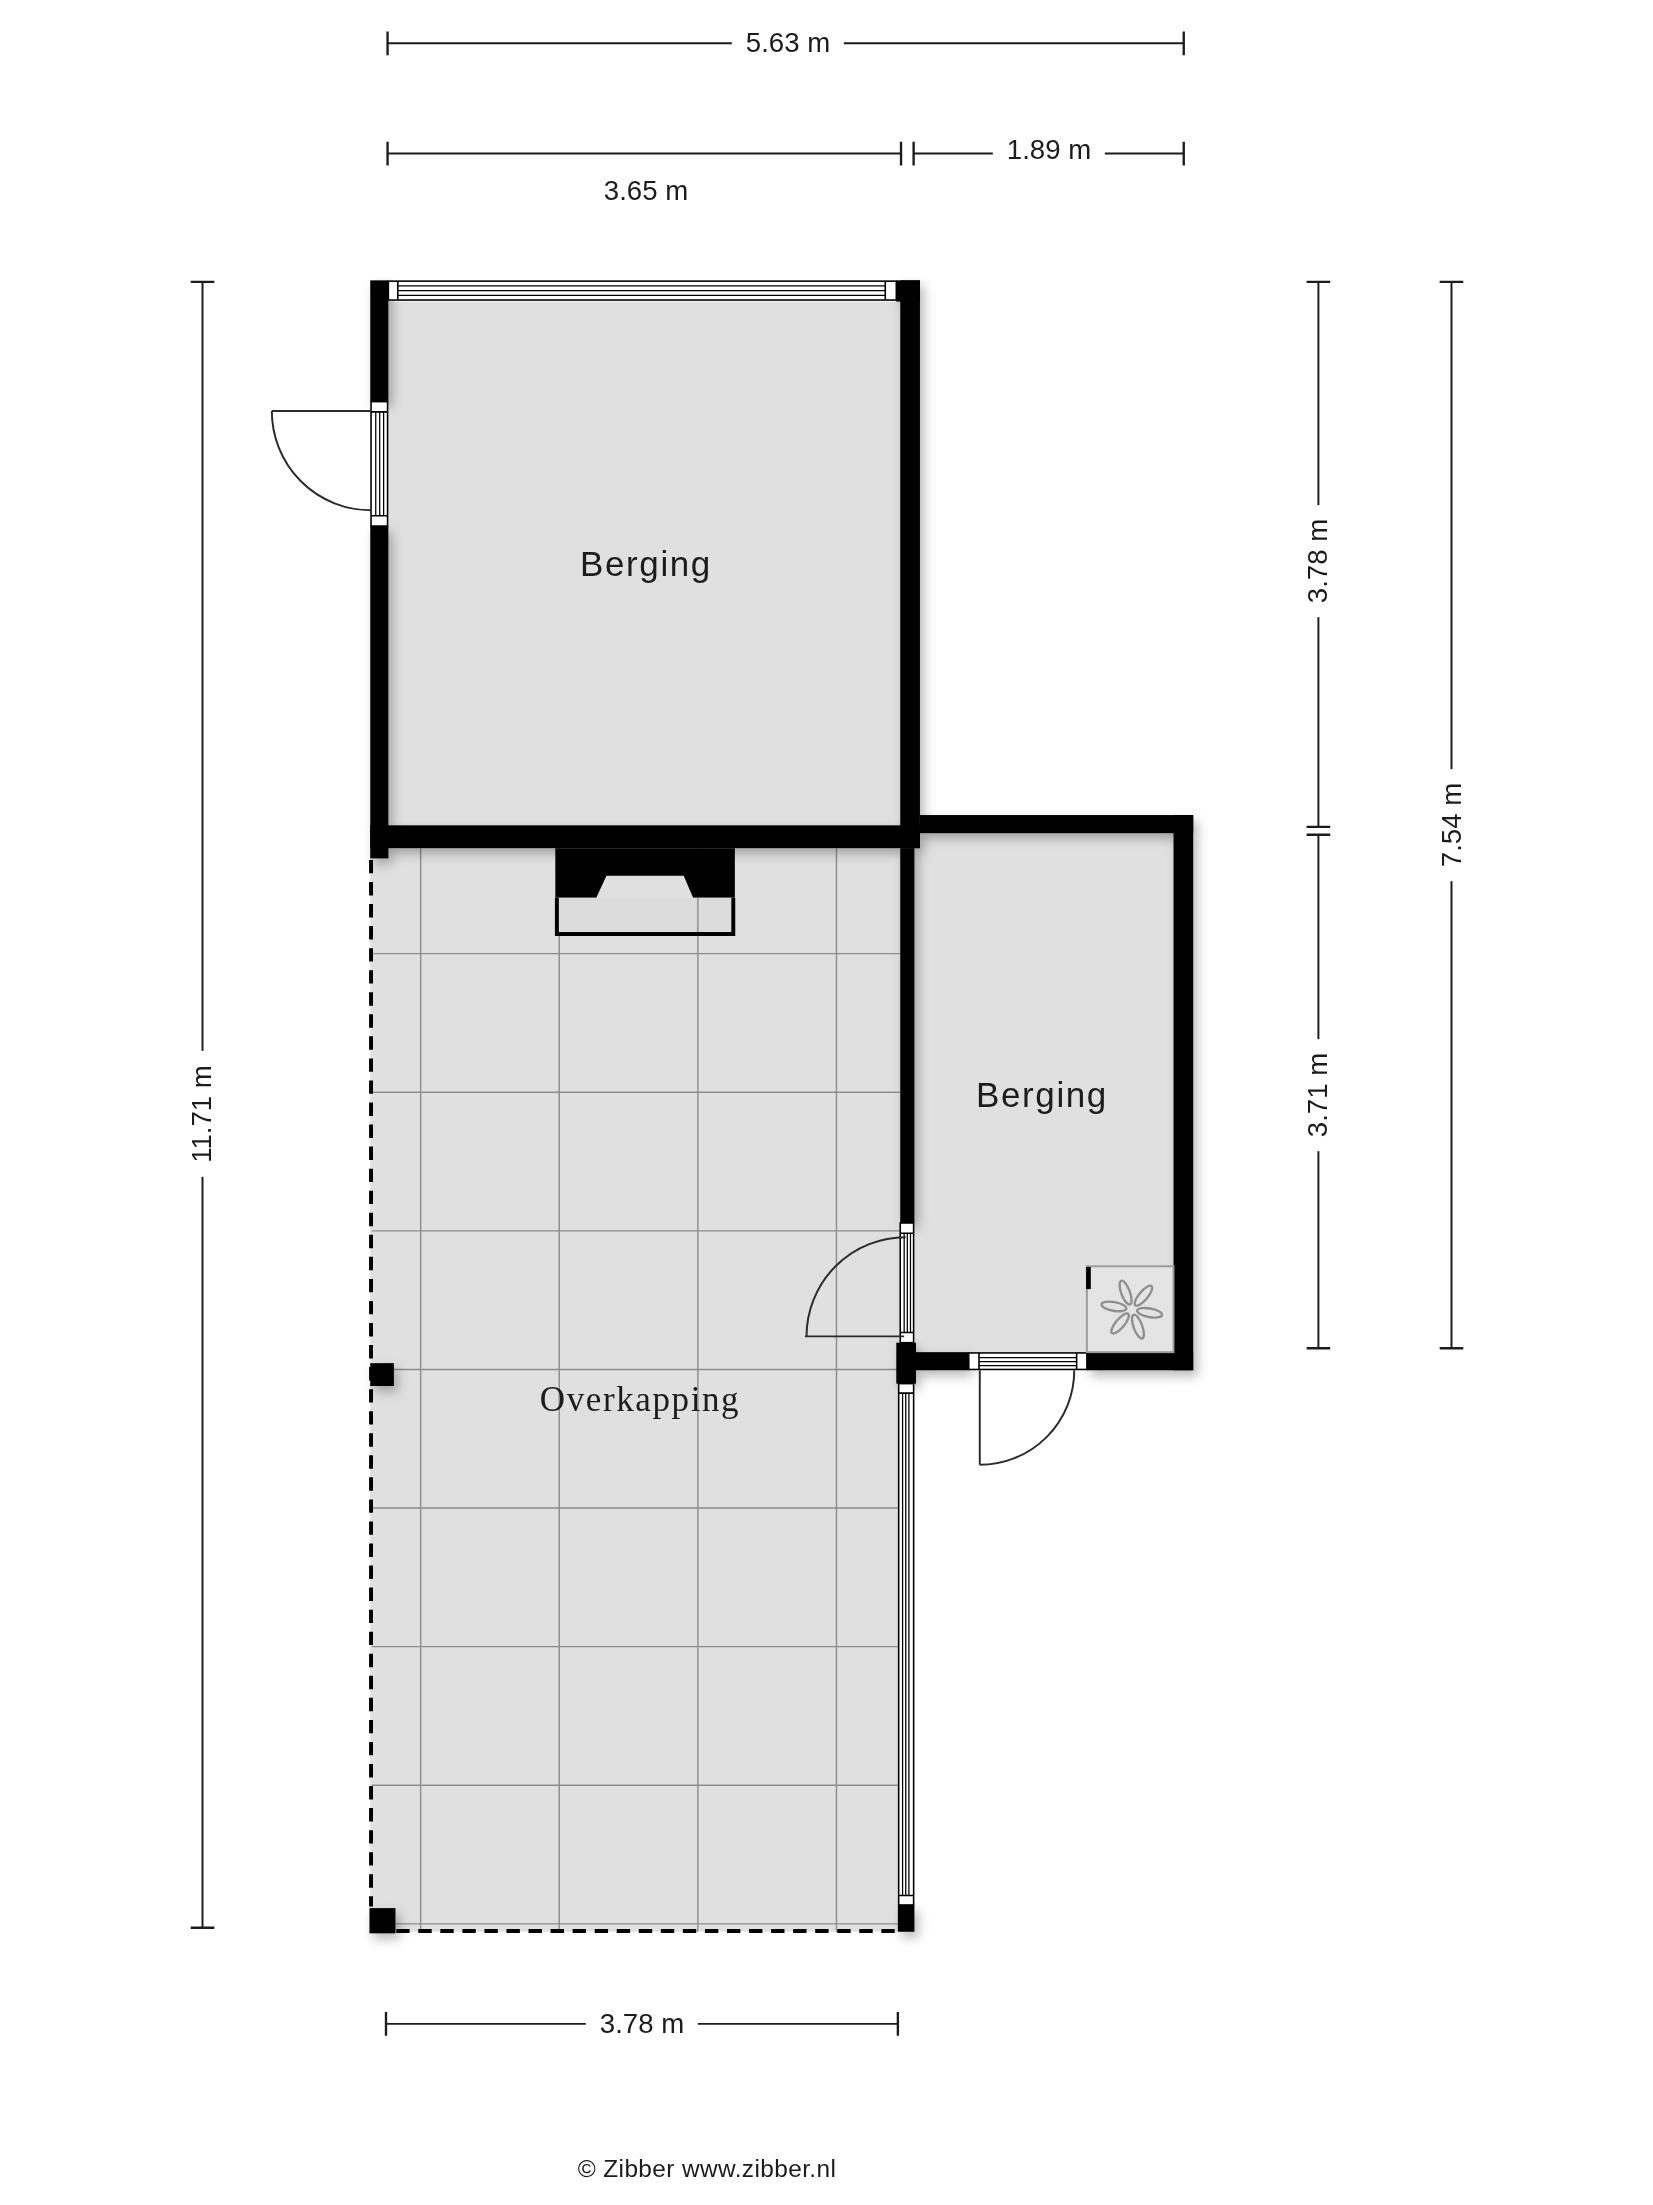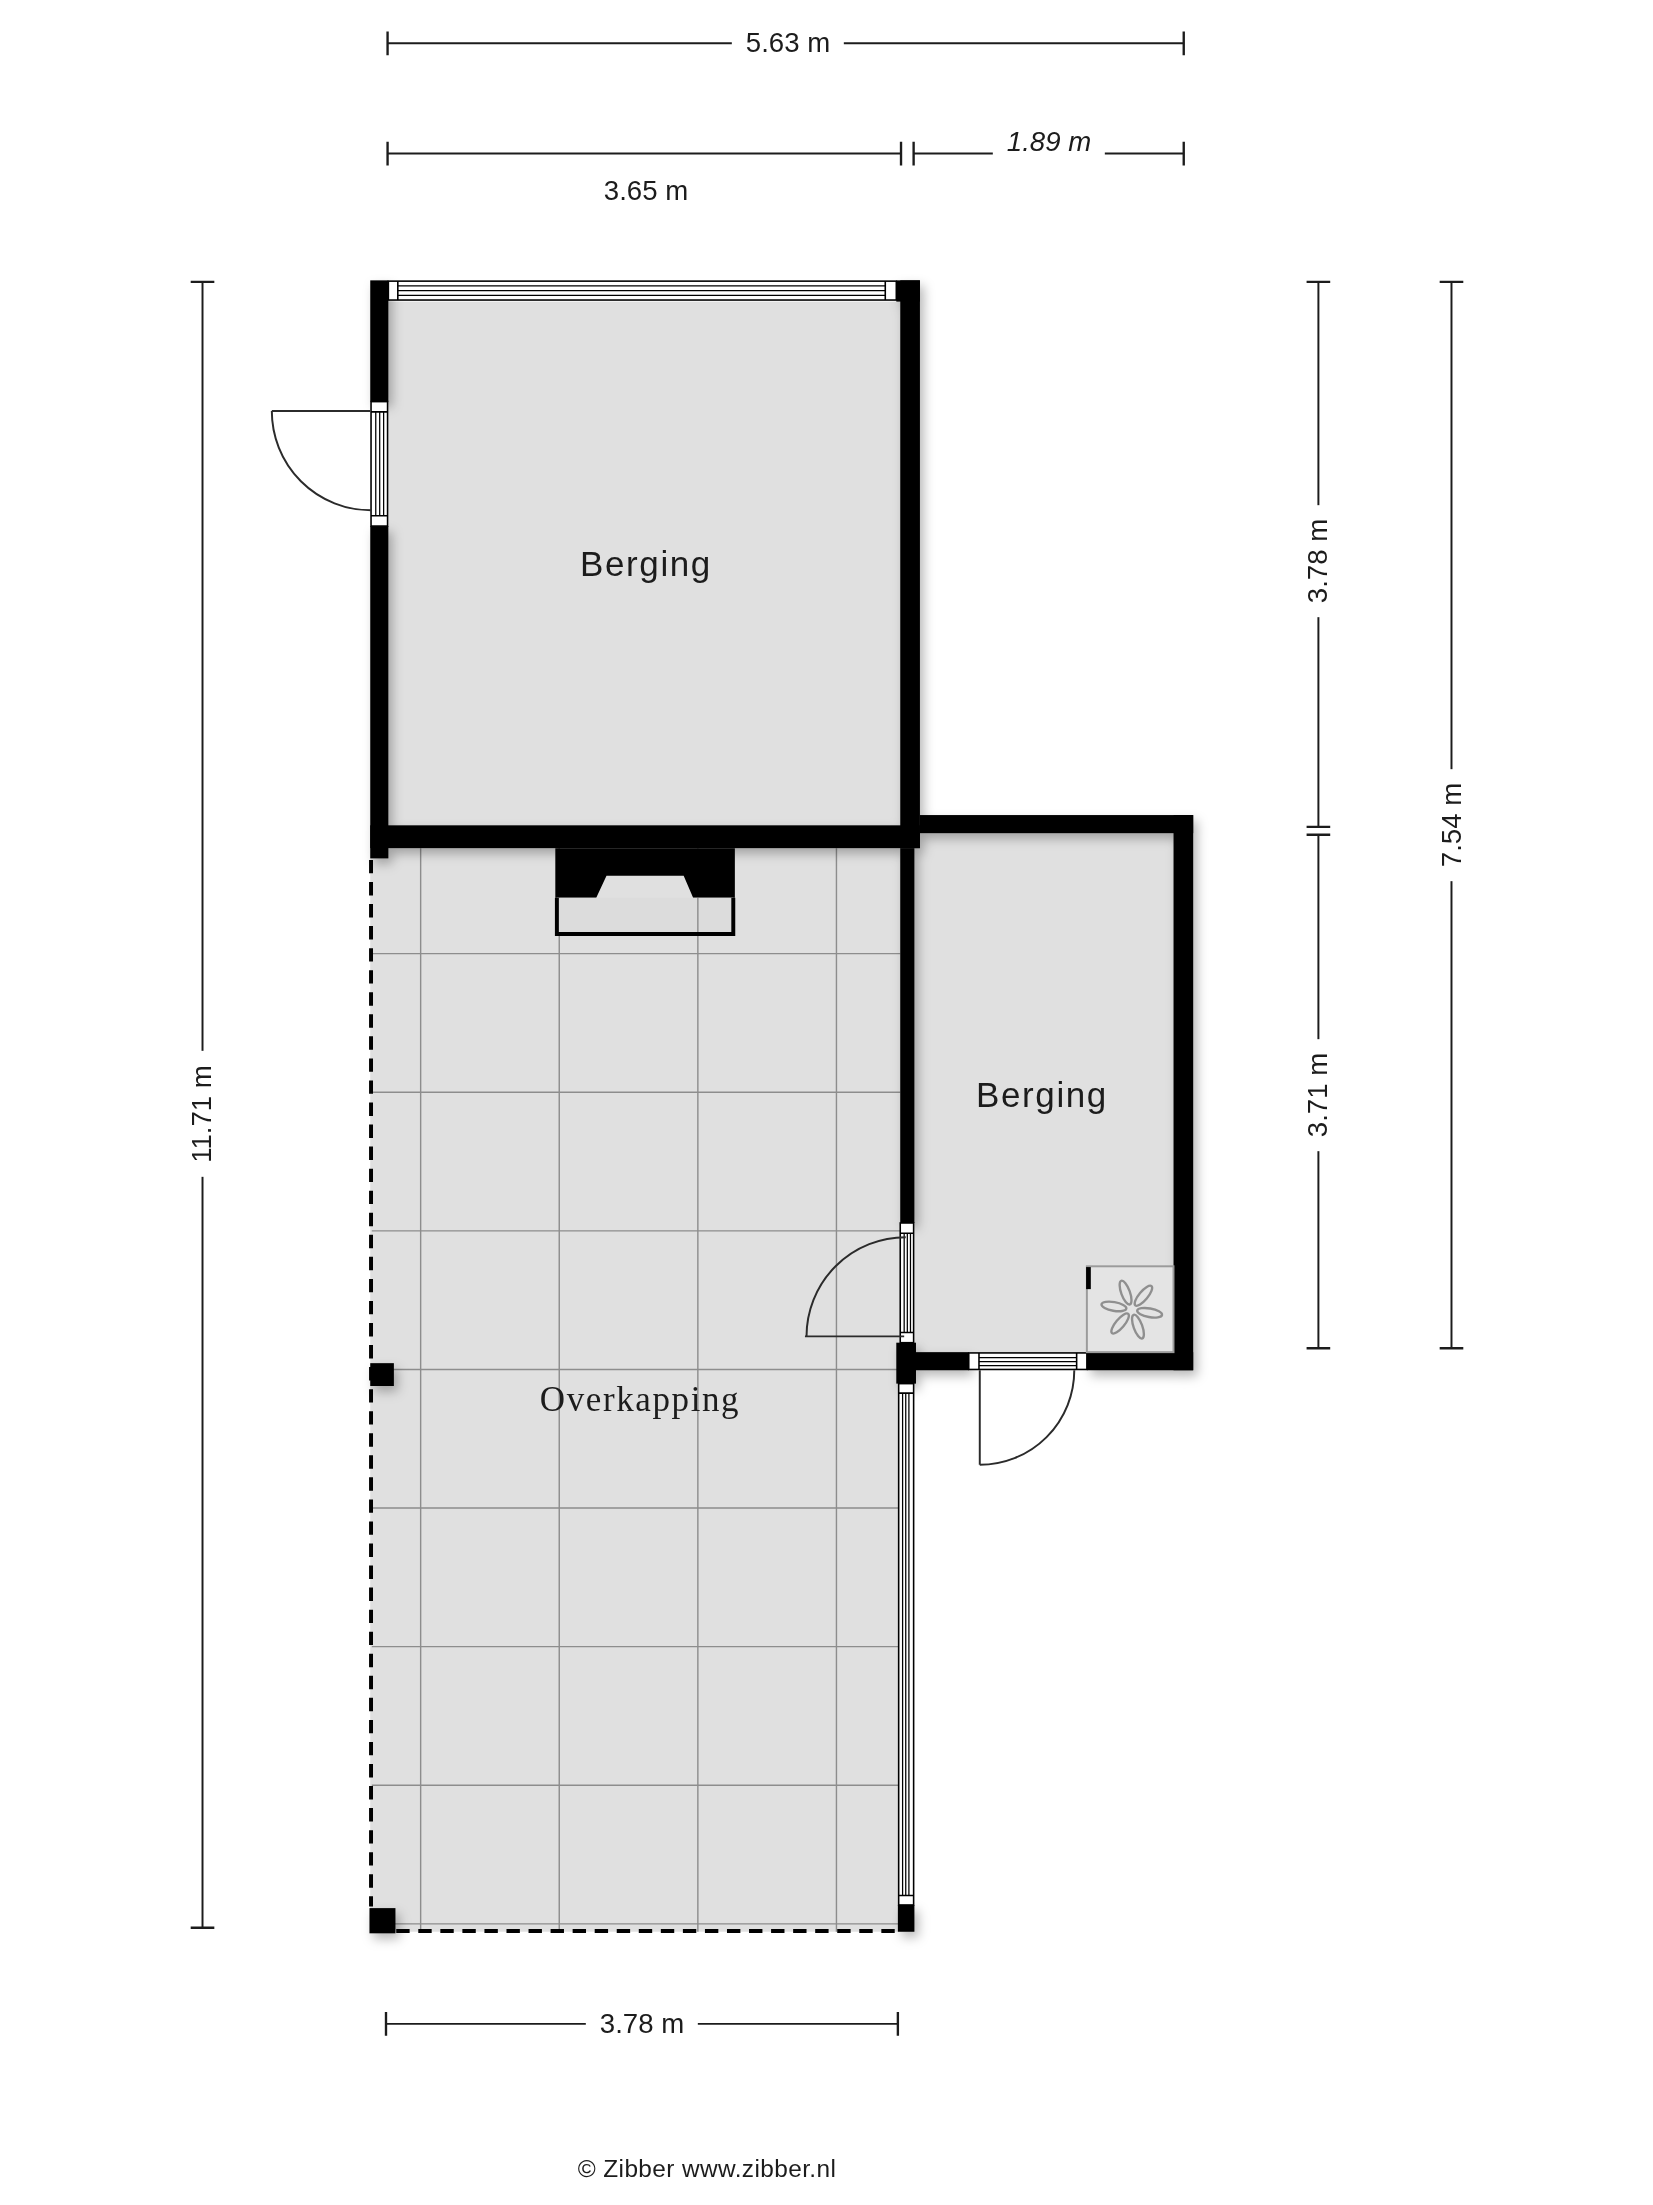--- a/index.html
+++ b/index.html
@@ -182,21 +182,21 @@
       <path d="M1843 358 V1712"></path>
       <path d="M1828 358 H1858 M1828 1712 H1858" stroke-width="3"></path>
 
       <path d="M490 2570 H1140"></path>
       <path d="M490 2555 V2585 M1140 2555 V2585" stroke-width="3"></path>
     </g>
   </svg>
 
   <div class="lbl dim-label" style="left:788px;top:43px;">5.63 m</div>
   <div class="lbl dim-label" style="left:646px;top:154px;margin-top:37px;">3.65 m</div>
-  <div class="lbl dim-label" style="left:1049px;top:142px;font-style:italic;">1.89 m</div>
+  <div class="lbl dim-label" style="left:1049px;top:150px;">1.89 m</div>
   <div class="lbl dim-label vert" style="left:202px;top:1114px;">11.71 m</div>
   <div class="lbl dim-label vert" style="left:1318px;top:561px;">3.78 m</div>
   <div class="lbl dim-label vert" style="left:1318px;top:1095px;">3.71 m</div>
   <div class="lbl dim-label vert" style="left:1452px;top:825px;">7.54 m</div>
   <div class="lbl dim-label" style="left:642px;top:2024px;">3.78 m</div>
 
   <div class="lbl room-label" style="left:646px;top:563px;">Berging</div>
   <div class="lbl room-label" style="left:1042px;top:1094px;">Berging</div>
   <div class="lbl room-label" style="left:640px;top:1399px;font-family:Liberation Serif, serif;">Overkapping</div>
 

